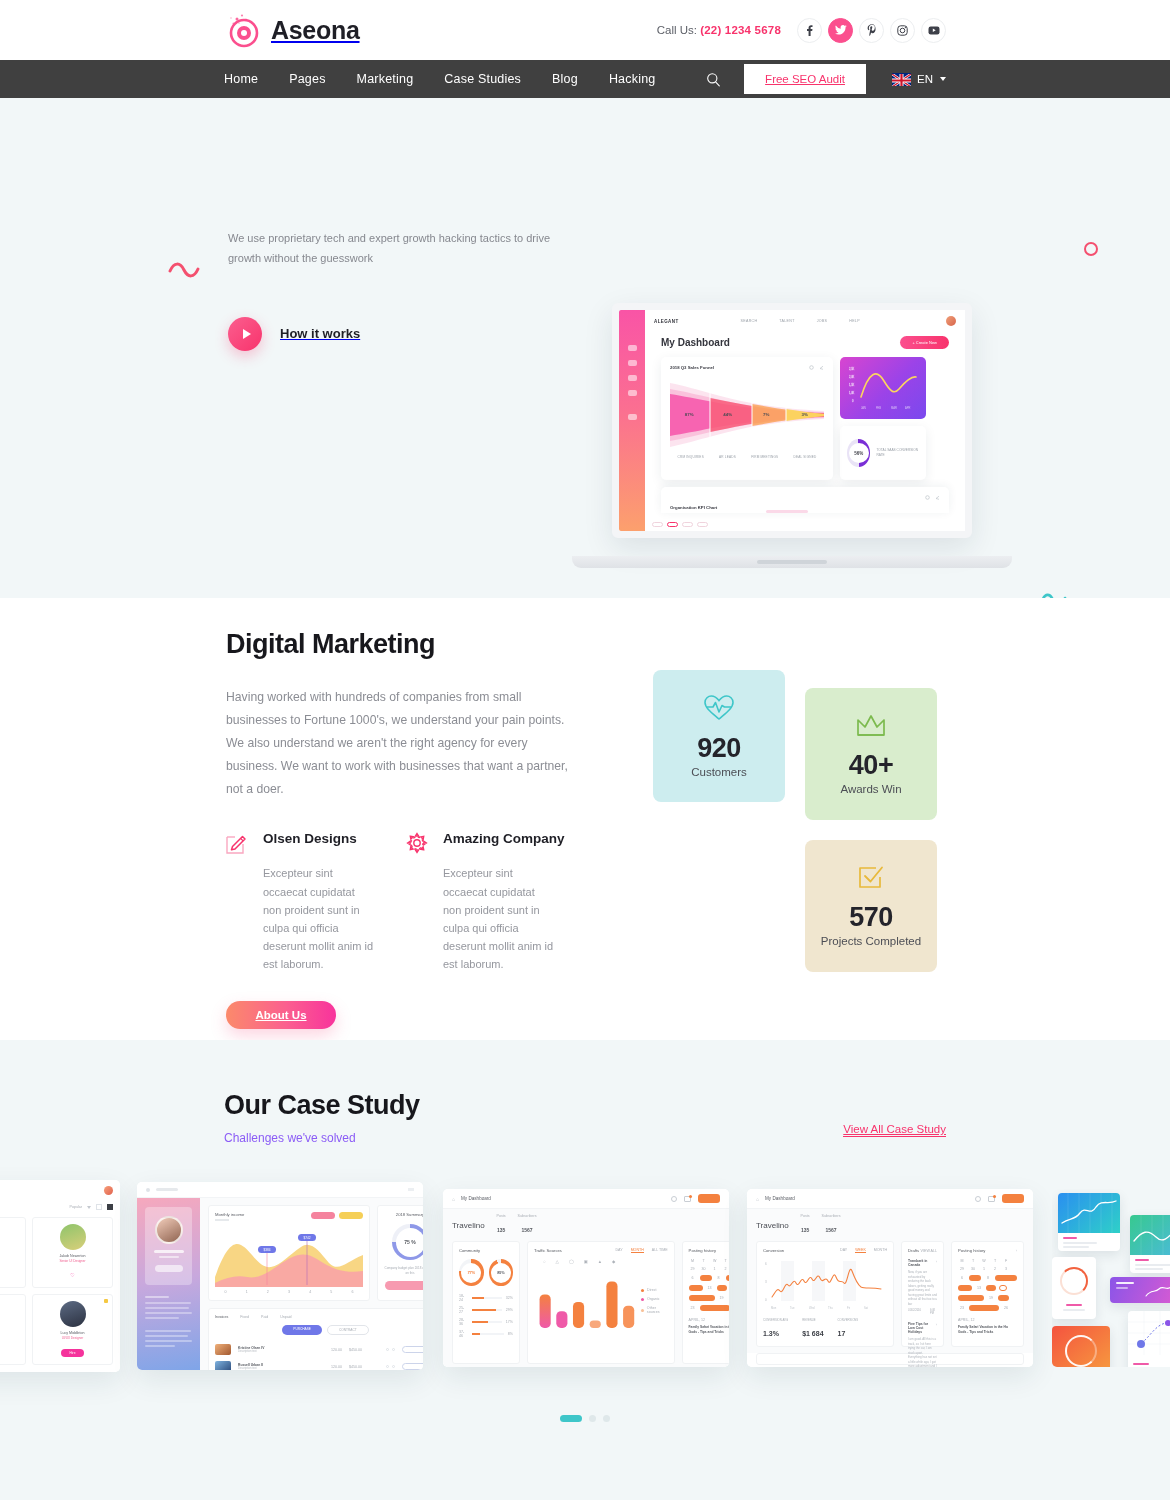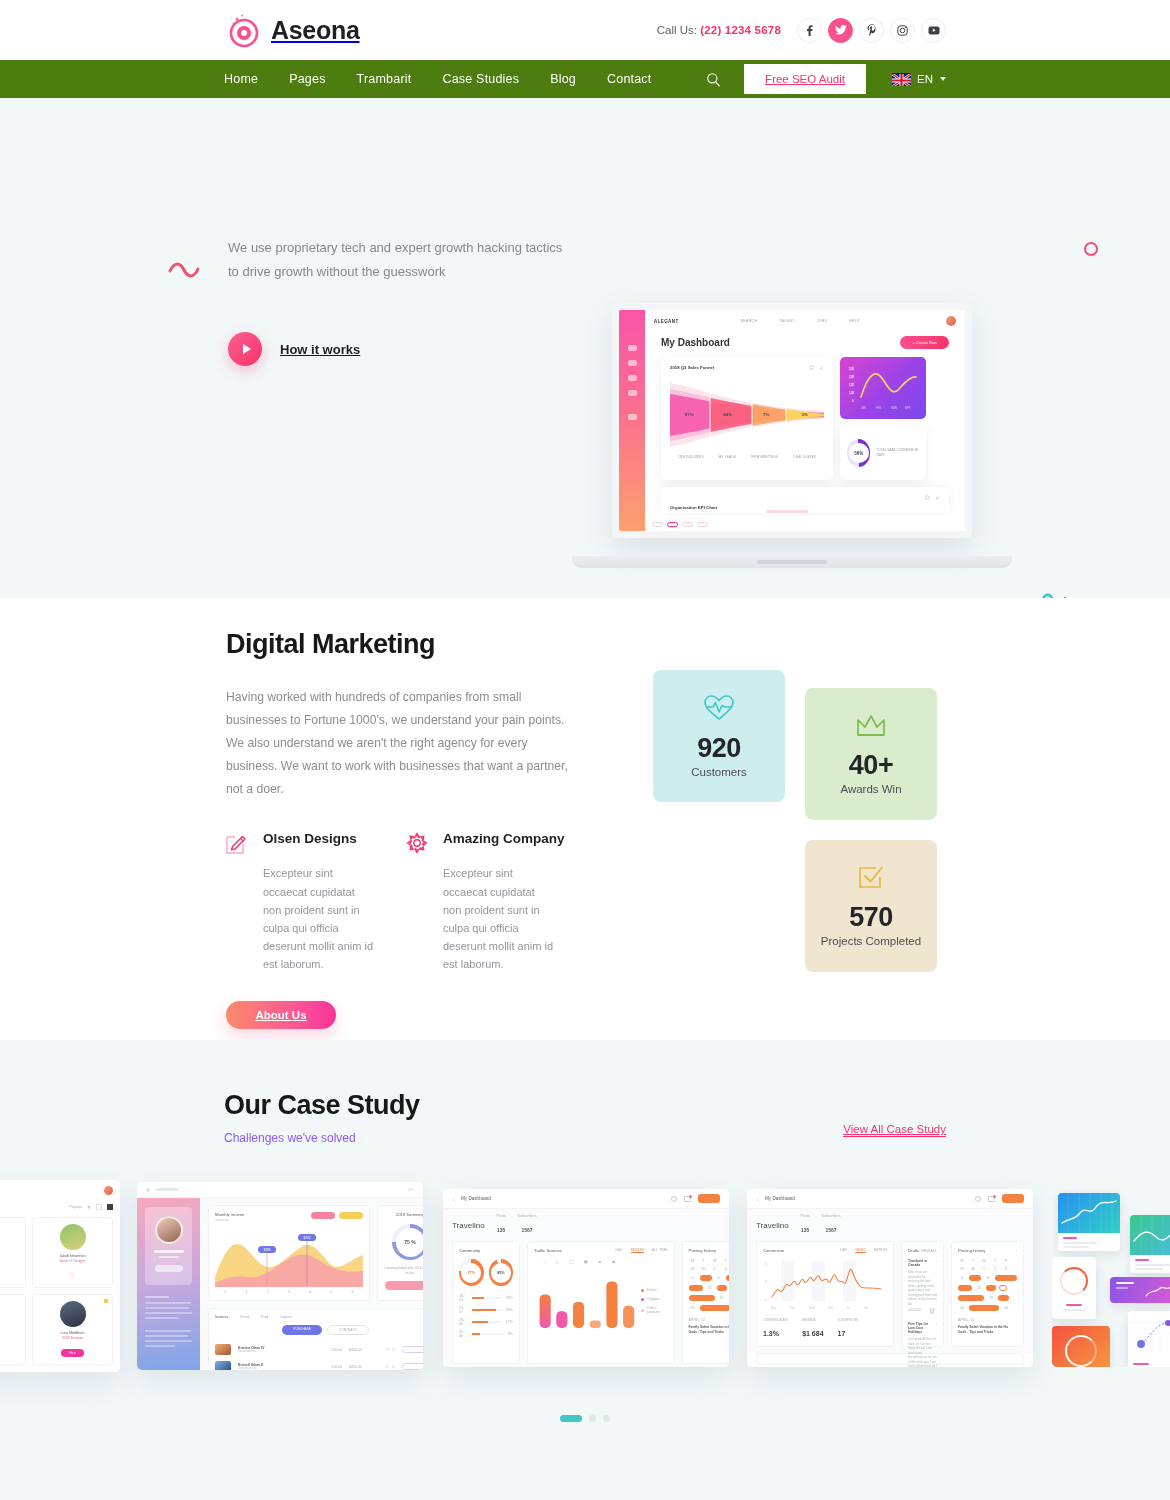--- a/index.html
+++ b/index.html
@@ -32,21 +32,21 @@
     width: 25px; height: 25px; border-radius: 50%;
     border: 1px solid #eceef0; background: #fff;
     display: flex; align-items: center; justify-content: center;
     color: #3e4049;
   }
   .soc.active { background: #fb4f8e; border-color: #fb4f8e; color: #fff; }
   .soc svg { display: block; }
 
   
   .nav {
-    height: 38px; background: #4d7c0f; position: relative;
+    height: 38px; background: #404040; position: relative;
     display: flex; align-items: center; padding-left: 224px;
   }
   .nav-links { display: flex; align-items: center; gap: 31px; }
   .nav-link {
     color: #ffffff; font-size: 12.5px; letter-spacing: .2px;
     text-decoration: none; white-space: nowrap;
   }
   .nav-right {
     position: absolute; right: 224px; top: 0; height: 38px;
     display: flex; align-items: center; gap: 0;
@@ -77,21 +77,21 @@
   h1.hero-title {
     font-size: 52px; line-height: 1.0; font-weight: 700;
     letter-spacing: -1.2px; color: #17171c;
   }
   .mark { position: relative; display: inline-block; }
   .mark::after {
     content: ""; position: absolute; left: 0; right: 2px; bottom: 6px; height: 7px;
     background: #fcc2cf; z-index: -1;
   }
   .hero-sub {
-    margin-top: 36px; font-size: 13px; line-height: 1.85; color: #86888f;
+    margin-top: 28px; font-size: 11px; line-height: 1.85; color: #86888f;
     width: 335px;
   }
   .howit { margin-top: 48px; display: flex; align-items: center; gap: 18px; }
   .play-circle {
     width: 34px; height: 34px; border-radius: 50%;
     background: linear-gradient(135deg,#fb5f8f 0%,#f8336c 100%);
     display: flex; align-items: center; justify-content: center;
     box-shadow: 0 5px 14px rgba(248,51,108,.28);
   }
   .play-tri {
@@ -286,24 +286,24 @@
             </svg>
         </a>
       </div>
     </div>
   </div>
 
   <div class="nav">
     <div class="nav-links">
       <a class="nav-link" href="#">Home</a>
       <a class="nav-link" href="#">Pages</a>
-      <a class="nav-link" href="#">Trambarit</a>
+      <a class="nav-link" href="#">Marketing</a>
       <a class="nav-link" href="#">Case Studies</a>
       <a class="nav-link" href="#">Blog</a>
-      <a class="nav-link" href="#">Contact</a>
+      <a class="nav-link" href="#">Hacking</a>
     </div>
     <div class="nav-right">
       <div class="search-btn">
         <svg width="15" height="15" viewBox="0 0 15 15">
             <circle cx="6.3" cy="6.3" r="4.6" fill="none" stroke="currentColor" stroke-width="1.1"></circle>
             <line x1="9.8" y1="10.2" x2="13.3" y2="13.8" stroke="currentColor" stroke-width="1.1" stroke-linecap="round"></line>
           </svg>
       </div>
       <a class="seo-btn" href="#">Free SEO Audit</a>
       <div class="lang">

